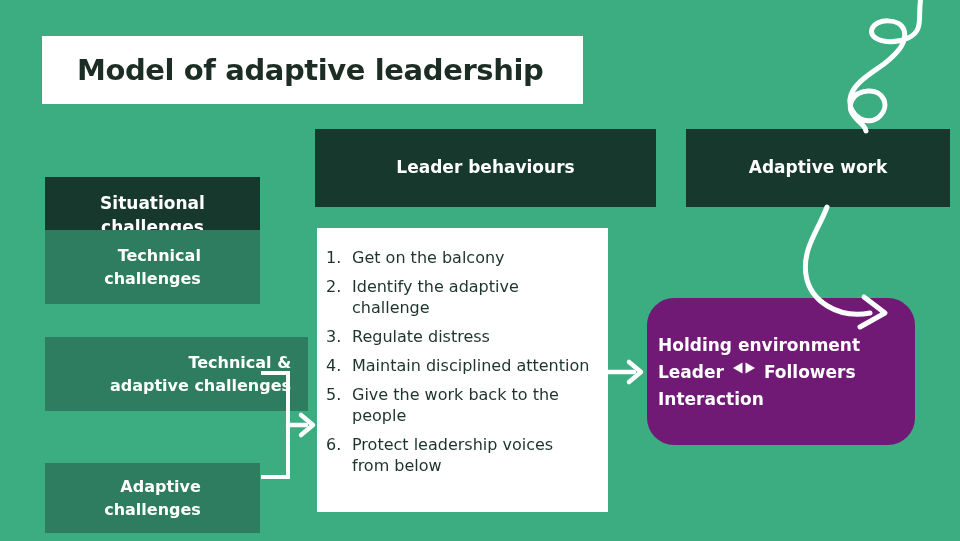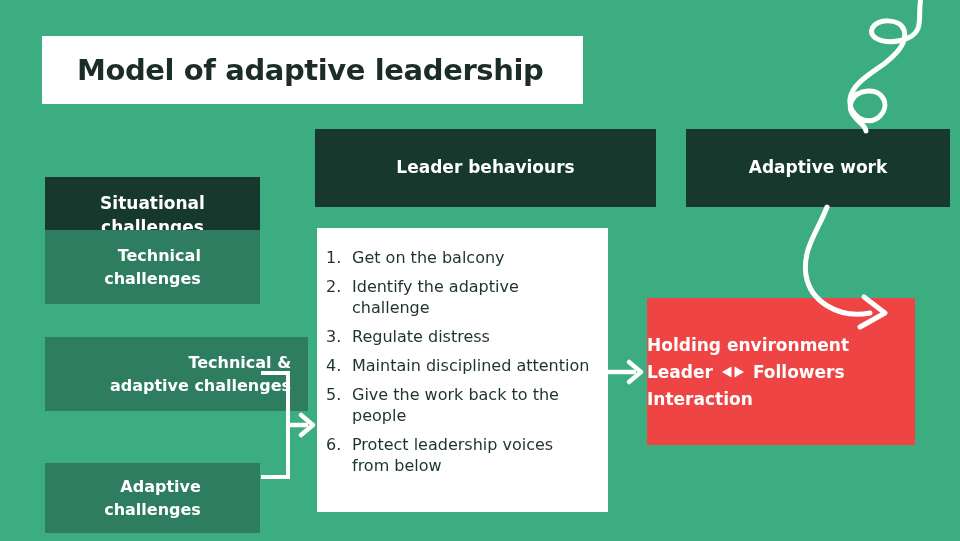--- a/index.html
+++ b/index.html
@@ -54,26 +54,26 @@
   .list-box li {
     counter-increment:step; position:relative;
     padding-left:27px; margin-bottom:8px;
   }
   .list-box li::before {
     content:counter(step) "."; position:absolute; left:1px; top:0;
   }
 
   .holding-box {
     position:absolute; left:647px; top:298px; width:268px; height:147px;
-    background:#ef4444; color:#FFFFFF;
+    background:#701a75; color:#FFFFFF;
     font-weight:bold; font-size:17px;
     display:flex; flex-direction:column; justify-content:center;
-    padding-left:0; box-sizing:border-box; gap:7px;
+    padding-left:11px; box-sizing:border-box; gap:7px;border-radius:27px;
   }
-  .holding-row { display:flex; align-items:center; gap:9px; }
+  .holding-row { display:flex; gap:9px; }
 
   .overlay {
     position:absolute; left:0; top:0; width:960px; height:541px;
     pointer-events:none;
   }
   .overlay path { fill:none; stroke:#FFFFFF; }
   .stroke-thick { stroke-width:5; stroke-linecap:round; stroke-linejoin:round; }
   .stroke-thin  { stroke-width:4; stroke-linecap:butt;  stroke-linejoin:miter; }
   .stroke-head  { stroke-width:4.5; stroke-linecap:round; stroke-linejoin:round; }
 </style>

